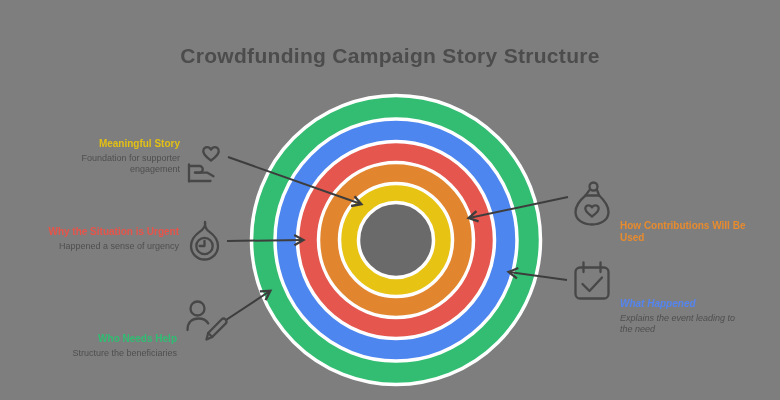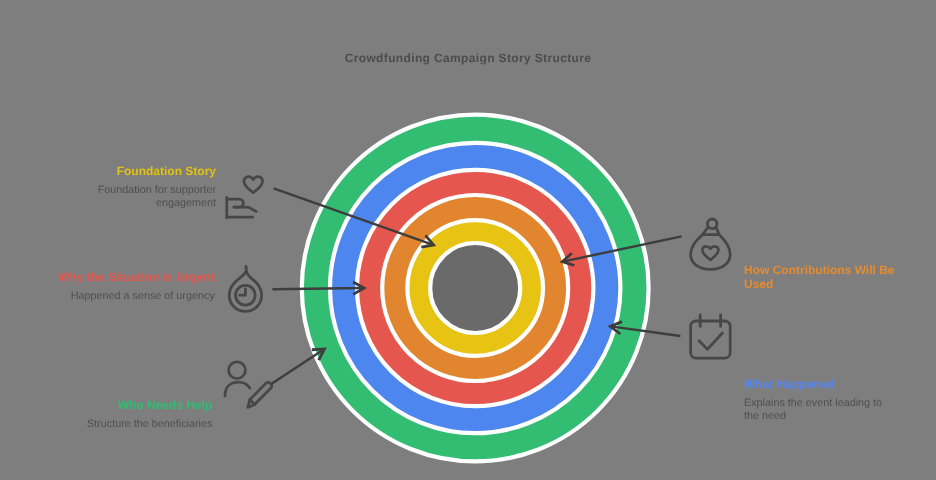--- a/index.html
+++ b/index.html
@@ -1,30 +1,30 @@
 <!DOCTYPE html>
 <html><head>
 <meta charset="utf-8">
 <style>
   html,body{margin:0;padding:0;}
   body{font-family:"Liberation Sans", sans-serif;}
   #canvas{position:relative;width:780px;height:400px;overflow:hidden;}
   .main-title{position:absolute;top:44px;left:0;width:780px;text-align:center;
-    font-size:10px;font-weight:bold;letter-spacing:0.3px;}
+    font-size:21px;font-weight:bold;letter-spacing:0.3px;}
   svg.diagram{position:absolute;left:0;top:0;}
   .label-block{position:absolute;}
   .label-block.right-align{text-align:right;}
   .label-block.left-align{text-align:left;margin-top:43px;}
   .lbl-title{font-size:10px;font-weight:bold;line-height:11.5px;}
   .lbl-desc{font-size:9px;line-height:11px;margin-top:3px;}
   #lbl-1{right:600px;top:138px;width:118px;}
   #lbl-2{right:601px;top:226px;width:170px;}
   #lbl-3{right:603px;top:302px;width:150px;}
   #lbl-4{left:620px;top:177px;width:145px;}
-  #lbl-5{left:620px;top:272px;width:128px;}
+  #lbl-5{left:620px;top:255px;width:128px;font-style:italic;}
 </style>
 </head>
 <body>
 
 <div id="canvas" style="background-color: rgb(126, 126, 126);">
 
   <div class="main-title" style="color: rgb(76, 76, 76);">Crowdfunding Campaign Story Structure</div>
 
   <svg class="diagram" width="780" height="400" viewBox="0 0 780 400">
     <defs>
@@ -82,21 +82,21 @@
 
       <g>
         <rect x="575.5" y="267.5" width="33" height="31" rx="4.5"></rect>
         <path d="M583.5 262.5 V272 M600.5 262.5 V272"></path>
         <path d="M582.5 284 L589.5 291 L602 277.5"></path>
       </g>
     </g>
   </svg>
 
   <div id="lbl-1" class="label-block right-align">
-    <div class="lbl-title" style="color: rgb(226, 192, 20);">Foundation Story</div>
+    <div class="lbl-title" style="color: rgb(226, 192, 20);">Meaningful Story</div>
     <div class="lbl-desc" style="color: rgb(79, 79, 79);">Foundation for supporter engagement</div>
   </div>
 
   <div id="lbl-2" class="label-block right-align">
     <div class="lbl-title" style="color: rgb(232, 84, 74);">Why the Situation is Urgent</div>
     <div class="lbl-desc" style="color: rgb(79, 79, 79);">Happened a sense of urgency</div>
   </div>
 
   <div id="lbl-3" class="label-block right-align">
     <div class="lbl-title" style="color: rgb(47, 189, 114); margin-top: 31px;">Who Needs Help</div>

